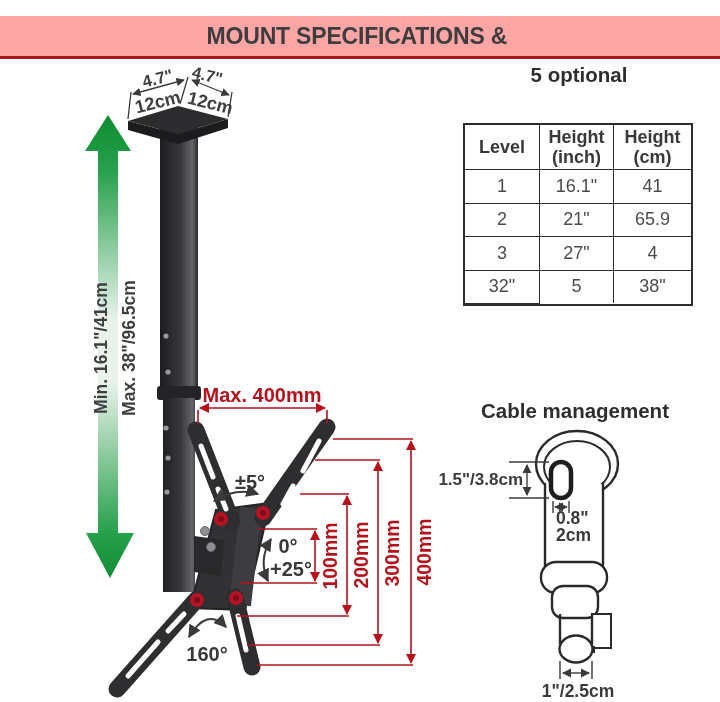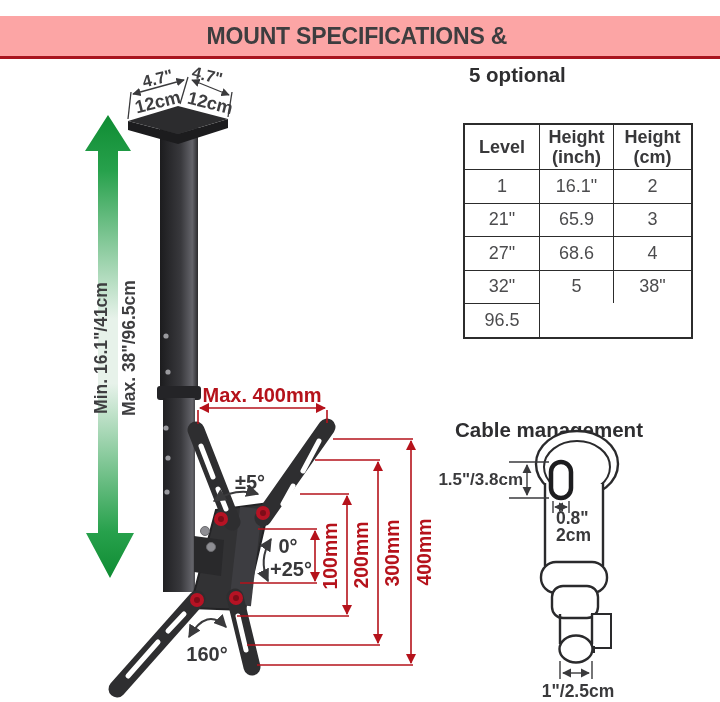--- a/index.html
+++ b/index.html
@@ -5,21 +5,21 @@
   html,body{margin:0;padding:0;background:#ffffff;}
   #stage{position:relative;width:720px;height:702px;background:#ffffff;overflow:hidden;
          font-family:"Liberation Sans",sans-serif;}
   
   .hdr{position:absolute;left:0;top:0;width:720px;height:40px;background:#fca5a5;
        border-bottom:3px solid #a8151f;display:flex;align-items:center;justify-content:center;
        font-size:23px;font-weight:bold;letter-spacing:-0.2px;white-space:pre;margin-top:16px;}
   .hdr .dark{color:#3d3d3f;}
   .hdr .red{color:#b41722;}
   
-  .ttl{position:absolute;text-align:left;color:#2e2e30;font-weight:bold;font-size:20.5px;line-height:22px;}
+  .ttl{position:absolute;text-align:center;color:#2e2e30;font-weight:bold;font-size:20.5px;line-height:22px;}
   
   .htable{position:absolute;left:463px;top:123px;width:230px;border:2.5px solid #2c2c2c;
           box-sizing:border-box;display:grid;grid-template-columns:75px 74px 1fr;}
   .htable .cell{border-right:1.5px solid #2c2c2c;border-bottom:1.5px solid #2c2c2c;
           display:flex;flex-direction:column;align-items:center;justify-content:center;
           font-size:18px;color:#4c4c4e;}
   .htable .cell:nth-child(3n){border-right:none;}
   .htable .cell.last{border-bottom:none;}
   .htable .head{height:44px;font-weight:bold;color:#38383a;line-height:20px;}
   .htable .body{height:32.5px;}
@@ -48,60 +48,57 @@
         <span>Height</span>
         <span>(cm)</span>
       </div>
 
     <div class="cell body">
         <span>1</span>
       </div>
     <div class="cell body">
         <span>16.1"</span>
       </div>
+    <div class="cell body">
+        <span>41</span>
+      </div>
 
     <div class="cell body">
         <span>2</span>
       </div>
     <div class="cell body">
         <span>21"</span>
       </div>
     <div class="cell body">
         <span>65.9</span>
       </div>
 
     <div class="cell body">
         <span>3</span>
       </div>
     <div class="cell body">
         <span>27"</span>
-      </div>
-    <div class="cell body">
-        <span>68.6</span>
       </div>
 
     <div class="cell body">
         <span>4</span>
       </div>
     <div class="cell body">
         <span>32"</span>
       </div>
 
     <div class="cell body last">
         <span>5</span>
       </div>
     <div class="cell body last">
         <span>38"</span>
       </div>
-    <div class="cell body last">
-        <span>96.5</span>
-      </div>
   </div>
 
-  <div class="ttl" style="left:455px;top:400px;width:240px;margin-top:19px;">
+  <div class="ttl" style="left:455px;top:400px;width:240px;">
     <div>Cable management</div>
   </div>
 
   <svg width="720" height="662" viewBox="0 40 720 662" style="position:absolute;left:0;top:40px;">
     <defs>
       <marker id="mR" viewBox="0 0 10 10" refX="9" refY="5" markerWidth="6.5" markerHeight="6.5" orient="auto-start-reverse">
         <path d="M0 0 L10 5 L0 10 z" fill="#b5121b"></path>
       </marker>
       <marker id="mK" viewBox="0 0 10 10" refX="9" refY="5" markerWidth="6.5" markerHeight="6.5" orient="auto-start-reverse">
         <path d="M0 0 L10 5 L0 10 z" fill="#3a3a3c"></path>

